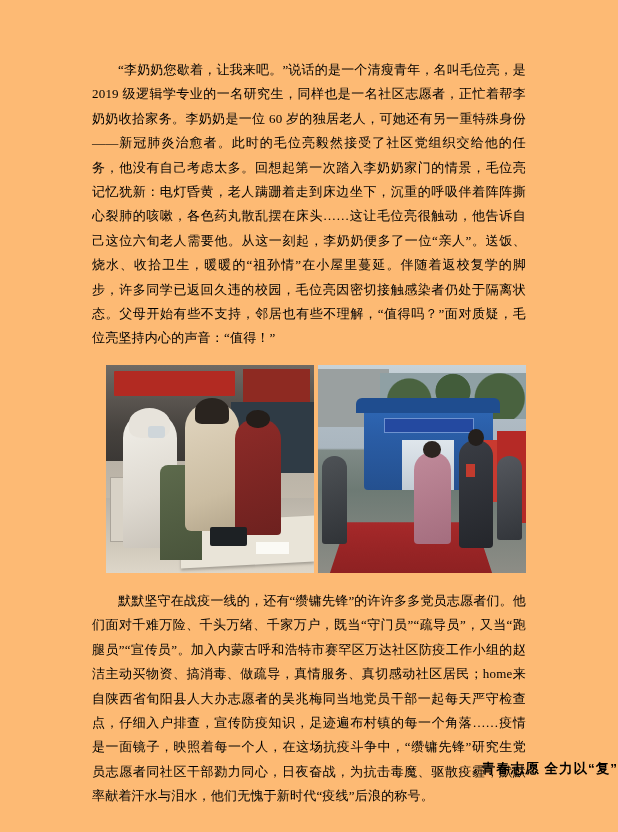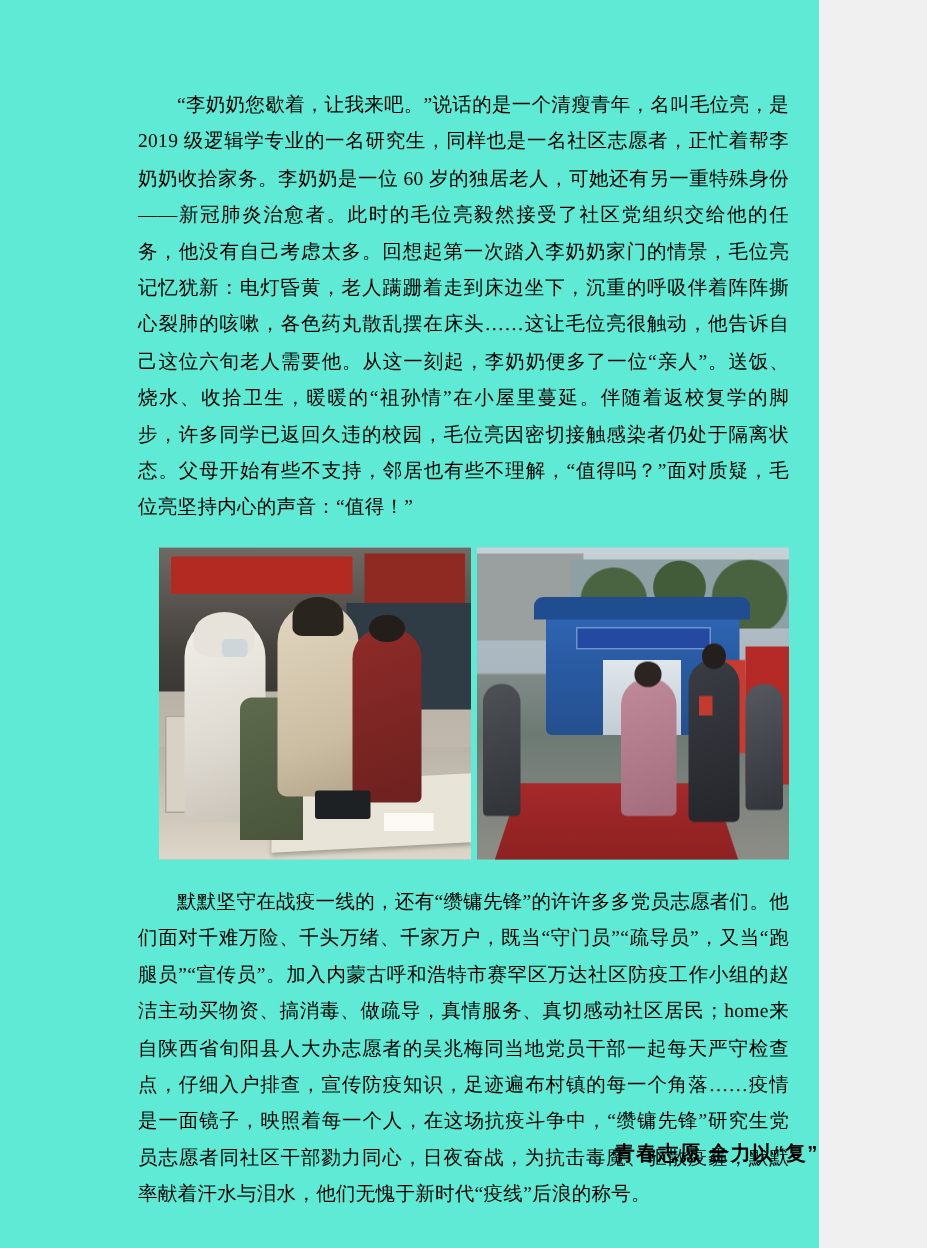--- a/index.html
+++ b/index.html
@@ -4,23 +4,23 @@
 <style>
   html, body {
     margin: 0;
     padding: 0;
     background: #f0f0f0;
   }
   body {
     font-family: "Liberation Serif", "DejaVu Serif", serif;
   }
   .page {
-    width: 546px;
+    width: 618px;
     height: 832px;
-    background: #5eead4;
+    background: #fdba74;
     position: relative;
     overflow: hidden;
     box-sizing: border-box;
   }
   .content {
     position: absolute;
     left: 92px;
     top: 58px;
     width: 434px;
   }

